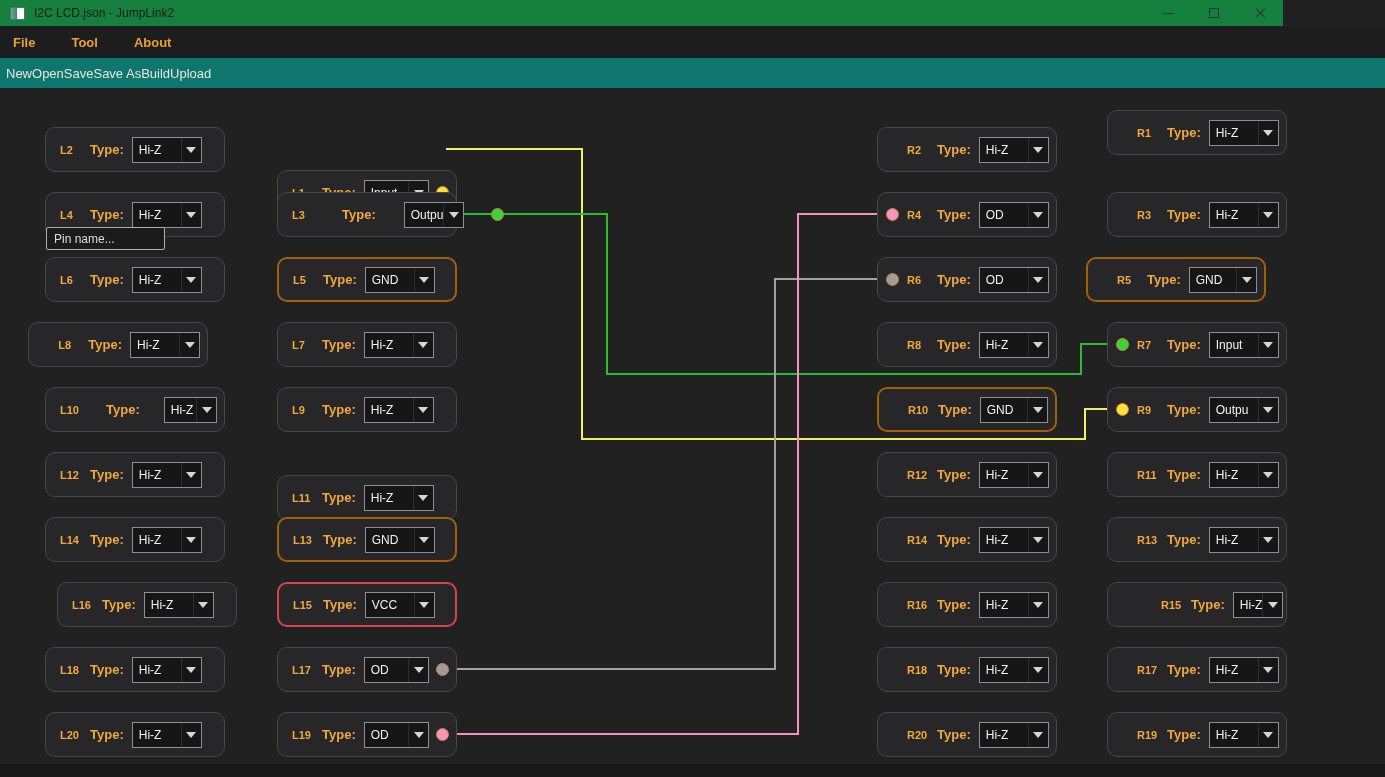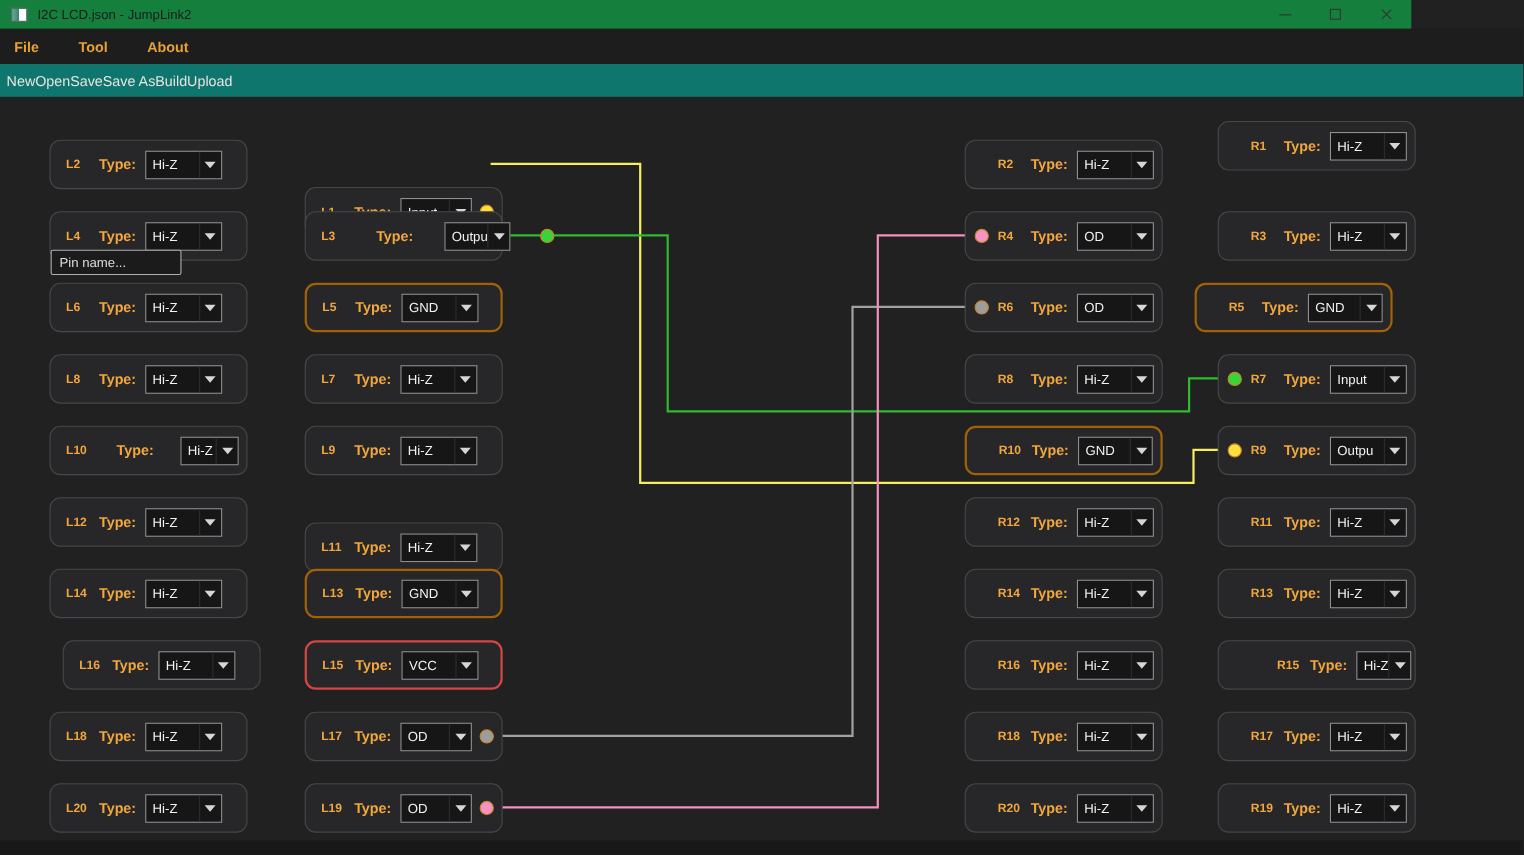--- a/index.html
+++ b/index.html
@@ -100,21 +100,21 @@
       <div class="card" style="left: 45px; top: 257px;">
     <span class="pin-label">L6</span>
     <span class="type-label">Type:</span>
     <div class="combo">
       <span class="combo-value">Hi-Z</span>
       <span class="combo-arrow">
             <i></i>
           </span>
     </div>
   </div>
-      <div class="card" style="left: 45px; top: 322px;">
+      <div class="card" style="left: 28px; top: 322px; justify-content: flex-end;">
     <span class="pin-label">L8</span>
     <span class="type-label">Type:</span>
     <div class="combo">
       <span class="combo-value">Hi-Z</span>
       <span class="combo-arrow">
             <i></i>
           </span>
     </div>
   </div>
       <div class="card" style="left: 45px; top: 387px; gap: 16px;">

